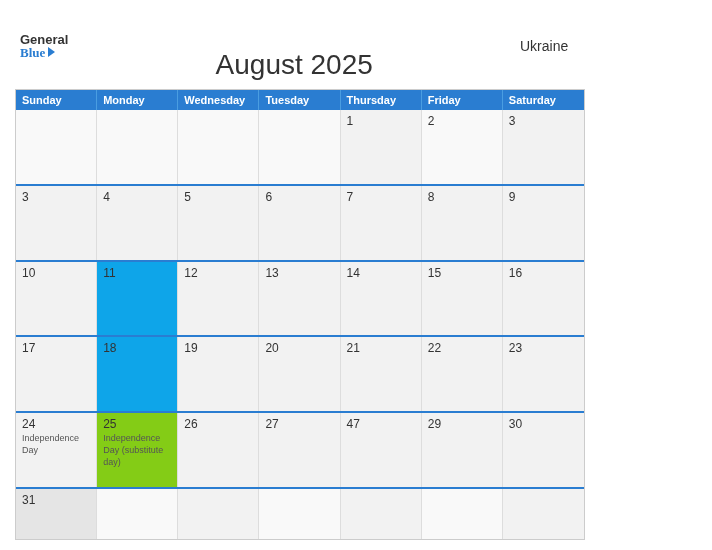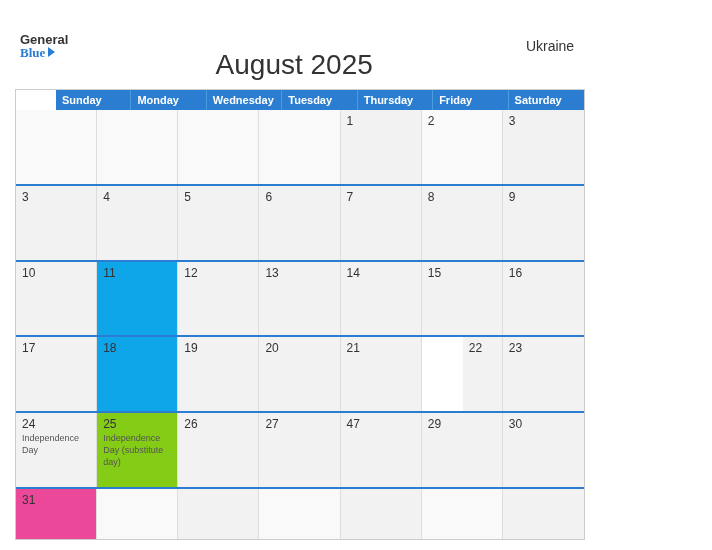--- a/index.html
+++ b/index.html
@@ -64,37 +64,36 @@
       font-weight: normal;
       color: #333;
       text-align: center;
       flex: 1;
       margin-top: 39px;
     }
 
     .country-name {
       font-size: 14px;
       color: #333;
-      text-align: center;
+      text-align: left;
       min-width: 60px;
     }
 
     
     .calendar {
       flex: 1;
       display: flex;
       flex-direction: column;
       border: 1px solid #ccc;
     }
 
     .cal-header-row {
       display: grid;
       grid-template-columns: repeat(7, 1fr);
       background: #2a7dd1;
-      margin-left: 40px;
     }
 
     .cal-header-cell {
       color: #fff;
       font-size: 11px;
       font-weight: bold;
       padding: 4px 6px;
       border-right: 1px solid #4a9de1;
     }
 
@@ -162,21 +161,21 @@
       grid-template-columns: repeat(7, 1fr);
       border-top: 2px solid #2a7dd1;
       min-height: 50px;
     }
 
     .cal-cell-last {
       border-right: 1px solid #ddd;
       padding: 4px 6px;
       font-size: 12px;
       color: #333;
-      background: #ec4899;
+      background: #e5e5e5;
       min-height: 50px;
     }
 
     .cal-cell-last.empty-last {
       background: #f9f9f9;
     }
 
     .cal-cell-last:last-child {
       border-right: none;
     }
@@ -285,21 +284,21 @@
         </div>
         <div class="cal-cell">
           <span class="day-num">19</span>
         </div>
         <div class="cal-cell" style="background:#f2f2f2;">
           <span class="day-num">20</span>
         </div>
         <div class="cal-cell">
           <span class="day-num">21</span>
         </div>
-        <div class="cal-cell" style="background:#f2f2f2;margin-left:41px;">
+        <div class="cal-cell" style="background:#f2f2f2;">
           <span class="day-num">22</span>
         </div>
         <div class="cal-cell">
           <span class="day-num">23</span>
         </div>
       </div>
 
       <div class="cal-week">
         <div class="cal-cell">
           <span class="day-num">24</span>

